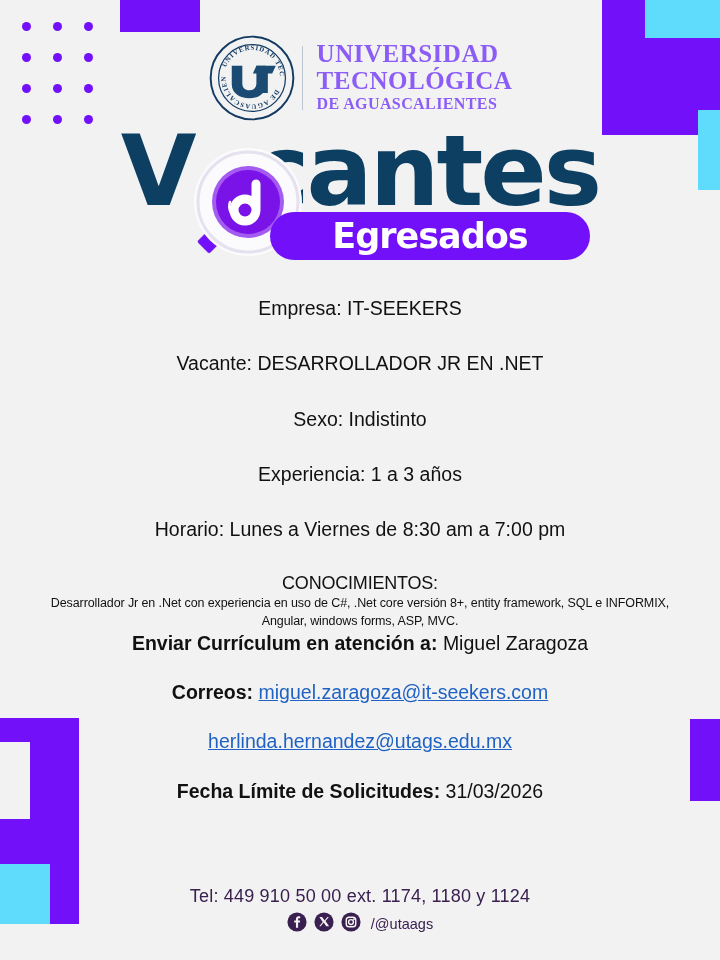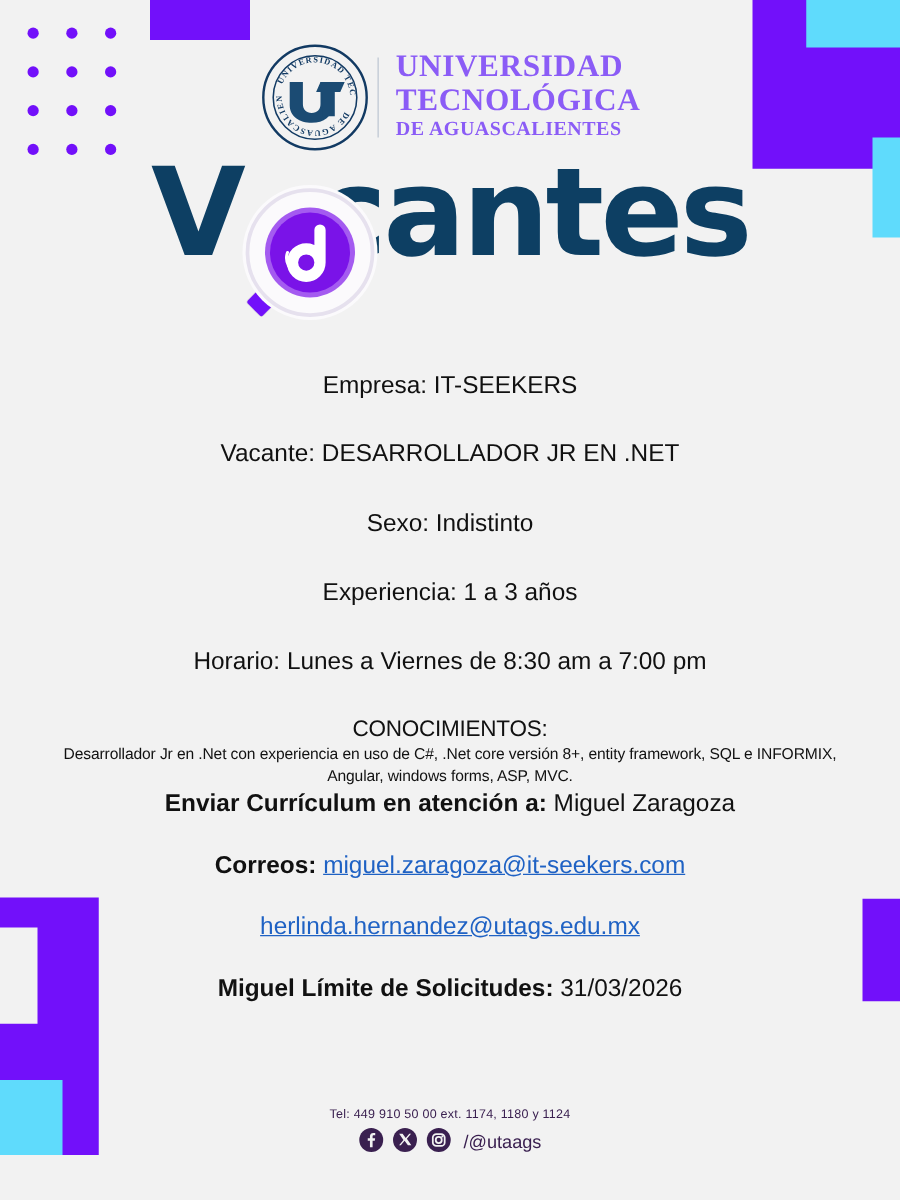--- a/index.html
+++ b/index.html
@@ -201,21 +201,21 @@
   .fecha { font-size: 19.5px; }
 
   
   .footer {
     position: absolute;
     left: 0; top: 886px;
     width: 720px;
     text-align: center;
     color: #3a2050;
   }
-  .tel { font-size: 10px; letter-spacing: .2px; }
+  .tel { font-size: 18px; letter-spacing: .2px; }
   .social-row {
     margin-top: 5px;
     display: flex;
     align-items: flex-end;
     justify-content: center;
     gap: 7px;
   }
   .social-row svg { display: block; }
   .handle {
     font-size: 14.5px;
@@ -286,20 +286,23 @@
       <rect x="54" y="104" width="17" height="22" rx="2" fill="#7210fa"></rect>
     </g>
     <circle cx="62" cy="62" r="54" fill="#fbfafc"></circle>
     <circle cx="62" cy="62" r="50" fill="none" stroke="#e6e1ee" stroke-width="3"></circle>
     <circle cx="62" cy="62" r="36" fill="#a45bf0"></circle>
     <circle cx="62" cy="62" r="32" fill="#7a13e8"></circle>
     <path d="M70 44 v26 a11 11 0 1 1 -11 -11 a11 11 0 0 1 11 11" fill="none" stroke="#ffffff" stroke-width="9" stroke-linecap="round"></path>
     <path d="M44 62 a13 13 0 0 0 9 17" fill="none" stroke="#ffffff" stroke-width="2.4" stroke-linecap="round"></path>
   </svg>
 
+  <div class="egresados-pill">
+    <span>Egresados</span>
+  </div>
 
   <div class="body-block">
 
     <div class="sp-1"></div>
     <div class="field">
       <b>Empresa:</b>
       <span>IT-SEEKERS</span>
     </div>
 
     <div class="sp-1"></div>
@@ -339,21 +342,21 @@
     <div class="mails-label">
       <b>Correos:</b>
       <a class="mail-link" href="#">miguel.zaragoza@it-seekers.com</a>
     </div>
     <div class="mail-row2">
       <a class="mail-link" href="#">herlinda.hernandez@utags.edu.mx</a>
     </div>
 
     <div class="sp-2"></div>
     <div class="fecha">
-      <b>Miguel Límite de Solicitudes:</b>
+      <b>Fecha Límite de Solicitudes:</b>
       <span>31/03/2026</span>
     </div>
   </div>
 
   <div class="footer">
     <div class="tel">Tel: 449 910 50 00 ext. 1174, 1180 y 1124</div>
     <div class="social-row">
       <svg width="20" height="20" viewBox="0 0 24 24">
         <circle cx="12" cy="12" r="11.5" fill="#3a2050"></circle>
         <path d="M13.3 19v-6.3h2.1l.32-2.45H13.3V8.68c0-.71.2-1.19 1.22-1.19h1.3V5.3c-.23-.03-1-.1-1.9-.1-1.88 0-3.17 1.15-3.17 3.26v1.79H8.64v2.45h2.11V19z" fill="#f2f2f2"></path>

